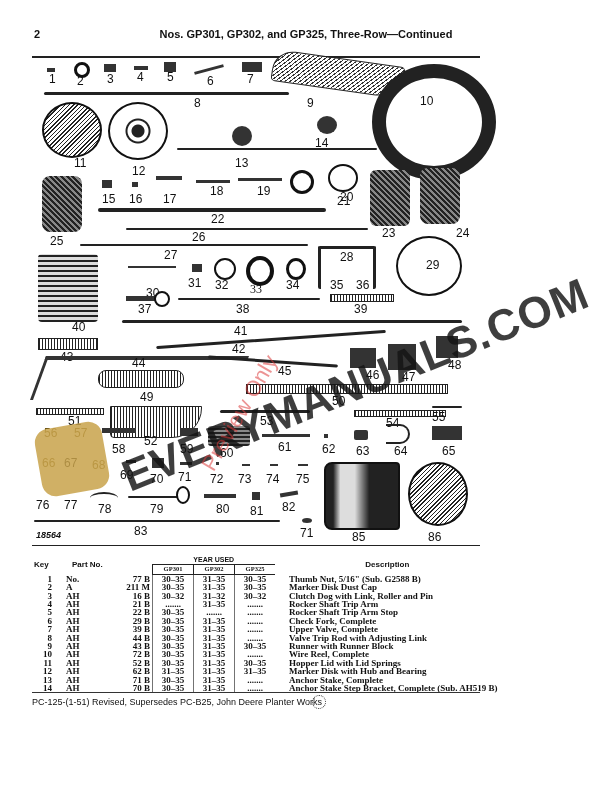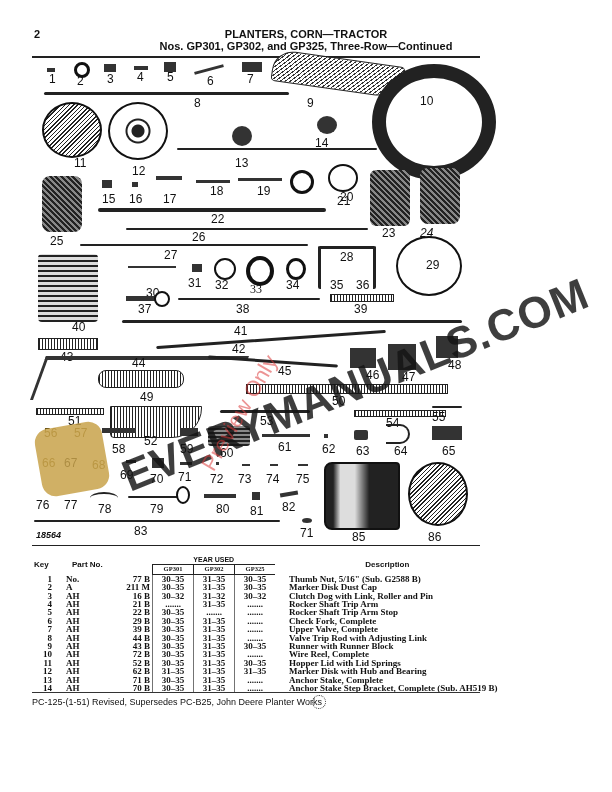--- a/index.html
+++ b/index.html
@@ -28,21 +28,20 @@
   .desc { padding-left:14px !important; font-weight:bold; }
   .footer { position:absolute; left:32px; top:697px; font:9px "Liberation Sans", sans-serif; }
   .seal { position:absolute; left:312px; top:695px; width:12px; height:12px; border:1px dotted #333; border-radius:50%; }
   .rule-thin { position:absolute; left:32px; width:448px; height:1px; background:#333; }
 </style>
 </head>
 <body>
 
 <div class="page-num">2</div>
 <div class="title">
-  <div>PLANTERS, CORN—TRACTOR</div>
   <div>Nos. GP301, GP302, and GP325, Three-Row—Continued</div>
 </div>
 <div class="rule" style="top:56px;"></div>
 
 <div class="diagram">
 
   <div class="part" style="left:15px;top:10px;width:8px;height:4px;"></div>
   <div class="ring" style="left:42px;top:4px;width:10px;height:10px;"></div>
   <div class="part" style="left:72px;top:6px;width:12px;height:8px;"></div>
   <div class="part" style="left:102px;top:8px;width:14px;height:4px;"></div>
@@ -85,21 +84,21 @@
   <div class="part" style="left:338px;top:112px;width:40px;height:56px;border-radius:6px;background:repeating-linear-gradient(45deg,#222 0 2px,#888 2px 4px);"></div>
   <div class="part" style="left:388px;top:110px;width:40px;height:56px;border-radius:8px;background:repeating-linear-gradient(45deg,#222 0 2px,#888 2px 4px);"></div>
   <div class="lbl" style="left:70px;top:134px;">15</div>
   <div class="lbl" style="left:97px;top:134px;">16</div>
   <div class="lbl" style="left:131px;top:134px;">17</div>
   <div class="lbl" style="left:178px;top:126px;text-align:right;">18</div>
   <div class="lbl" style="left:225px;top:126px;">19</div>
   <div class="lbl" style="left:264px;top:132px;margin-left:44px;">20</div>
   <div class="lbl" style="left:305px;top:136px;">21</div>
   <div class="lbl" style="left:350px;top:168px;">23</div>
-  <div class="lbl" style="left:388px;top:168px;font-style:italic;">24</div>
+  <div class="lbl" style="left:424px;top:168px;">24</div>
 
   <div class="rod" style="left:66px;top:150px;width:228px;height:4px;"></div>
   <div class="lbl" style="left:160px;top:154px;margin-left:19px;">22</div>
   <div class="rod" style="left:94px;top:170px;width:242px;height:2px;"></div>
   <div class="lbl" style="left:160px;top:172px;">26</div>
   <div class="lbl" style="left:18px;top:176px;">25</div>
   <div class="rod" style="left:48px;top:186px;width:228px;height:2px;"></div>
   <div class="lbl" style="left:132px;top:190px;">27</div>
 
   <div class="part" style="left:6px;top:196px;width:60px;height:68px;background:repeating-linear-gradient(0deg,#222 0 2px,#ddd 2px 5px);border-radius:4px;"></div>

